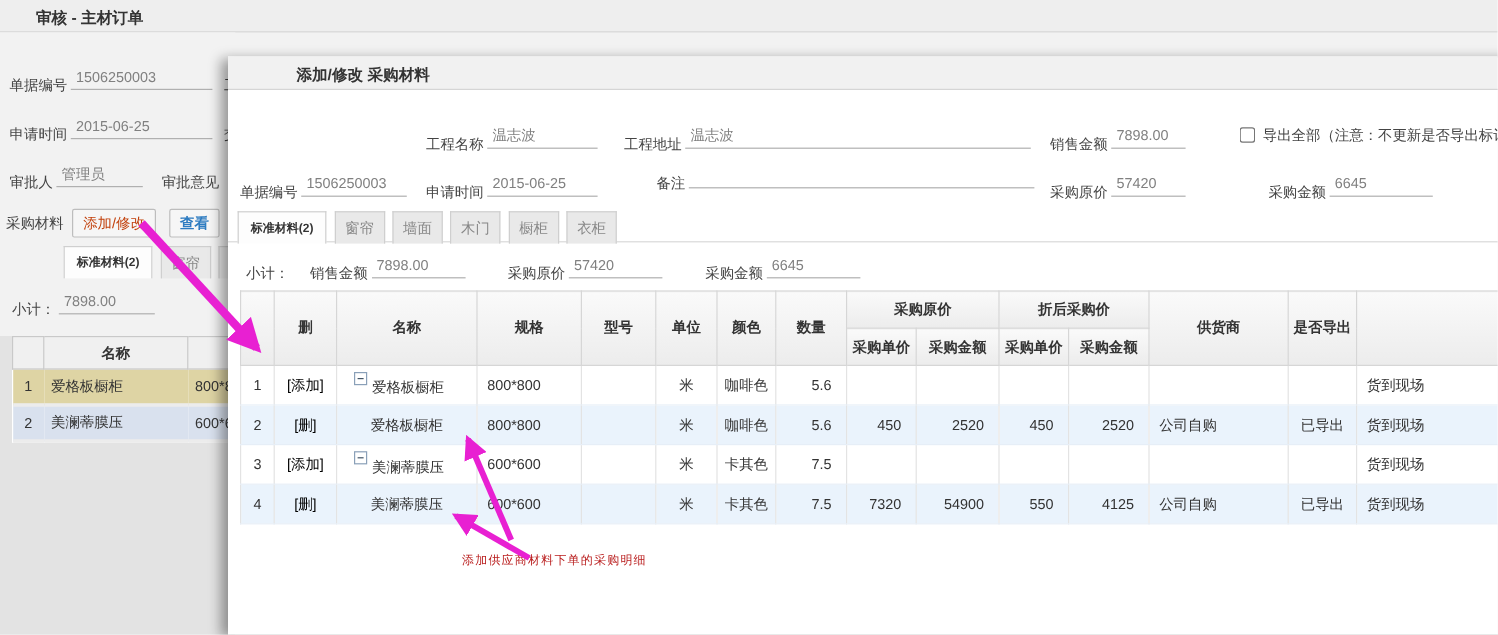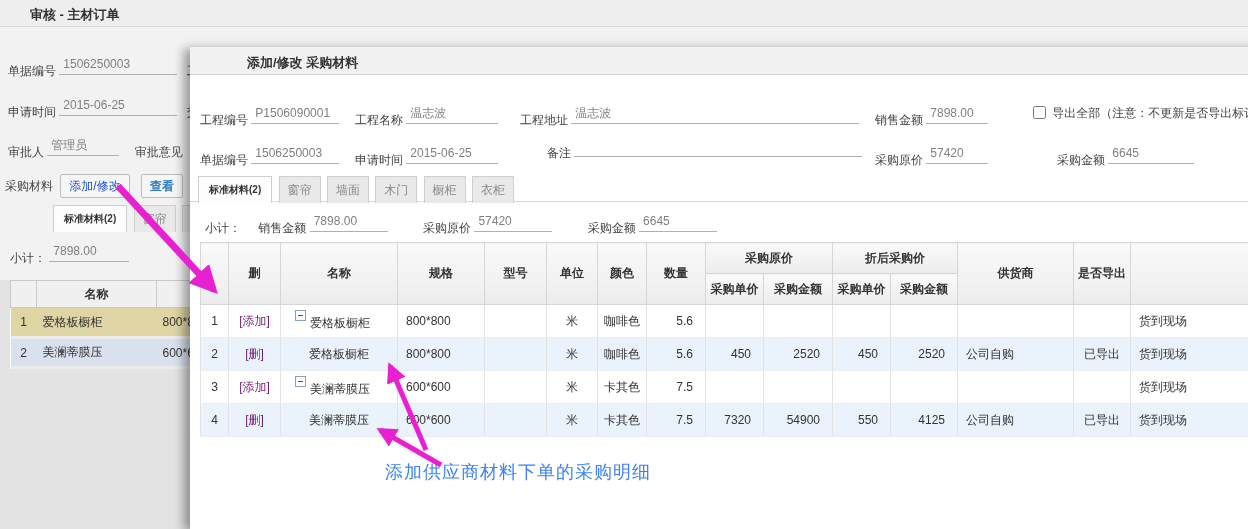--- a/index.html
+++ b/index.html
@@ -12,21 +12,21 @@
             border-bottom:1px solid #d8d8d8; }
   .topbar .title { position:absolute; left:30px; top:6px; font-size:13px; font-weight:bold; color:#333; }
 
   
   .leftpanel { position:absolute; left:0; top:27px; width:196px; height:502px; background:#f2f2f2; overflow:hidden; }
   .lbl { color:#444; }
   .val { display:inline-block; border-bottom:1px solid #b0b0b0; color:#808080; padding:0 2px 2px 4px;
          white-space:nowrap; overflow:hidden; }
   .frow { position:absolute; height:22px; line-height:16px; white-space:nowrap; }
 
-  .btn { display:inline-block; border:1px solid #bdbdbd; background:#f6f6f6; color:#1d4ed8;
+  .btn { display:inline-block; border:1px solid #bdbdbd; background:#f6f6f6; color:#c2410c;
          padding:3px 8px; border-radius:2px; cursor:pointer; }
   .btn.link { color:#2e7cc1; }
 
   .tab { display:inline-block; border:1px solid #cfcfcf; border-bottom:none; background:#e9e9e9;
          color:#888; padding:5px 8px 4px; margin-right:3px; vertical-align:bottom; cursor:pointer; }
   .tab.active { background:#fdfdfd; color:#333; font-weight:bold; font-size:10px; padding:6px 10px 6px; }
 
   .left-grey { position:absolute; left:0; top:253px; width:196px; height:249px; background:#e3e3e3; }
   .ltable { position:absolute; left:10px; top:0; width:250px; border-collapse:collapse; table-layout:fixed;
             background:#fff; }
@@ -52,27 +52,27 @@
   
   .dtable { position:absolute; left:10px; top:195px; width:1100px; border-collapse:collapse; table-layout:fixed; }
   .dtable th { background:linear-gradient(#fafafa,#ececec); border:1px solid #d6d6d6; font-weight:bold;
                color:#333; height:31px; font-size:12px; }
   .dtable td { height:33px; border:1px solid #e6eef7; border-left:1px solid #e3e3e3; border-right:1px solid #e3e3e3;
                color:#333; overflow:hidden; white-space:nowrap; }
   .dtable tr.alt td { background:#eaf3fc; }
   .dtable td.c { text-align:center; }
   .dtable td.r { text-align:right; padding-right:12px; }
   .dtable td.l { padding-left:8px; }
-  .dtable .link { color:#701a75; cursor:pointer; }
+  .dtable .link { color:#000000; cursor:pointer; }
   .expander { display:inline-block; width:11px; height:11px; border:1px solid #8aa0b8; background:#fff;
               position:relative; vertical-align:6px; margin-right:4px; }
   .expander::after { content:""; position:absolute; left:2px; right:2px; top:4px; height:1px; background:#456; }
   .name-left { padding-left:14px; }
 
-  .annotation { position:absolute; left:195px; top:413px; font-size:18px; color:#3b82f6; letter-spacing:1px; }
+  .annotation { position:absolute; left:195px; top:413px; font-size:10px; color:#b91c1c; letter-spacing:1px; }
 
   
   .arrows { position:absolute; left:0; top:0; width:1248px; height:529px; pointer-events:none; z-index:60; }
 </style>
 </head>
 <body>
 
 <div class="topbar">
   <span class="title">审核 - 主材订单</span>
 </div>
@@ -140,24 +140,20 @@
     </tbody>
       </table>
   </div>
 </div>
 
 <div class="dialog">
   <div class="dlg-head">
     <span class="title">添加/修改 采购材料</span>
   </div>
 
-  <div class="frow" style="left:10px; top:58px;">
-    <span class="lbl">工程编号</span>
-    <span class="val" style="width:88px;">P1506090001</span>
-  </div>
   <div class="frow" style="left:165px; top:58px;">
     <span class="lbl">工程名称</span>
     <span class="val" style="width:92px;">温志波</span>
   </div>
   <div class="frow" style="left:330px; top:58px;">
     <span class="lbl">工程地址</span>
     <span class="val" style="width:288px;">温志波</span>
   </div>
   <div class="frow" style="left:685px; top:58px;">
     <span class="lbl">销售金额</span>

